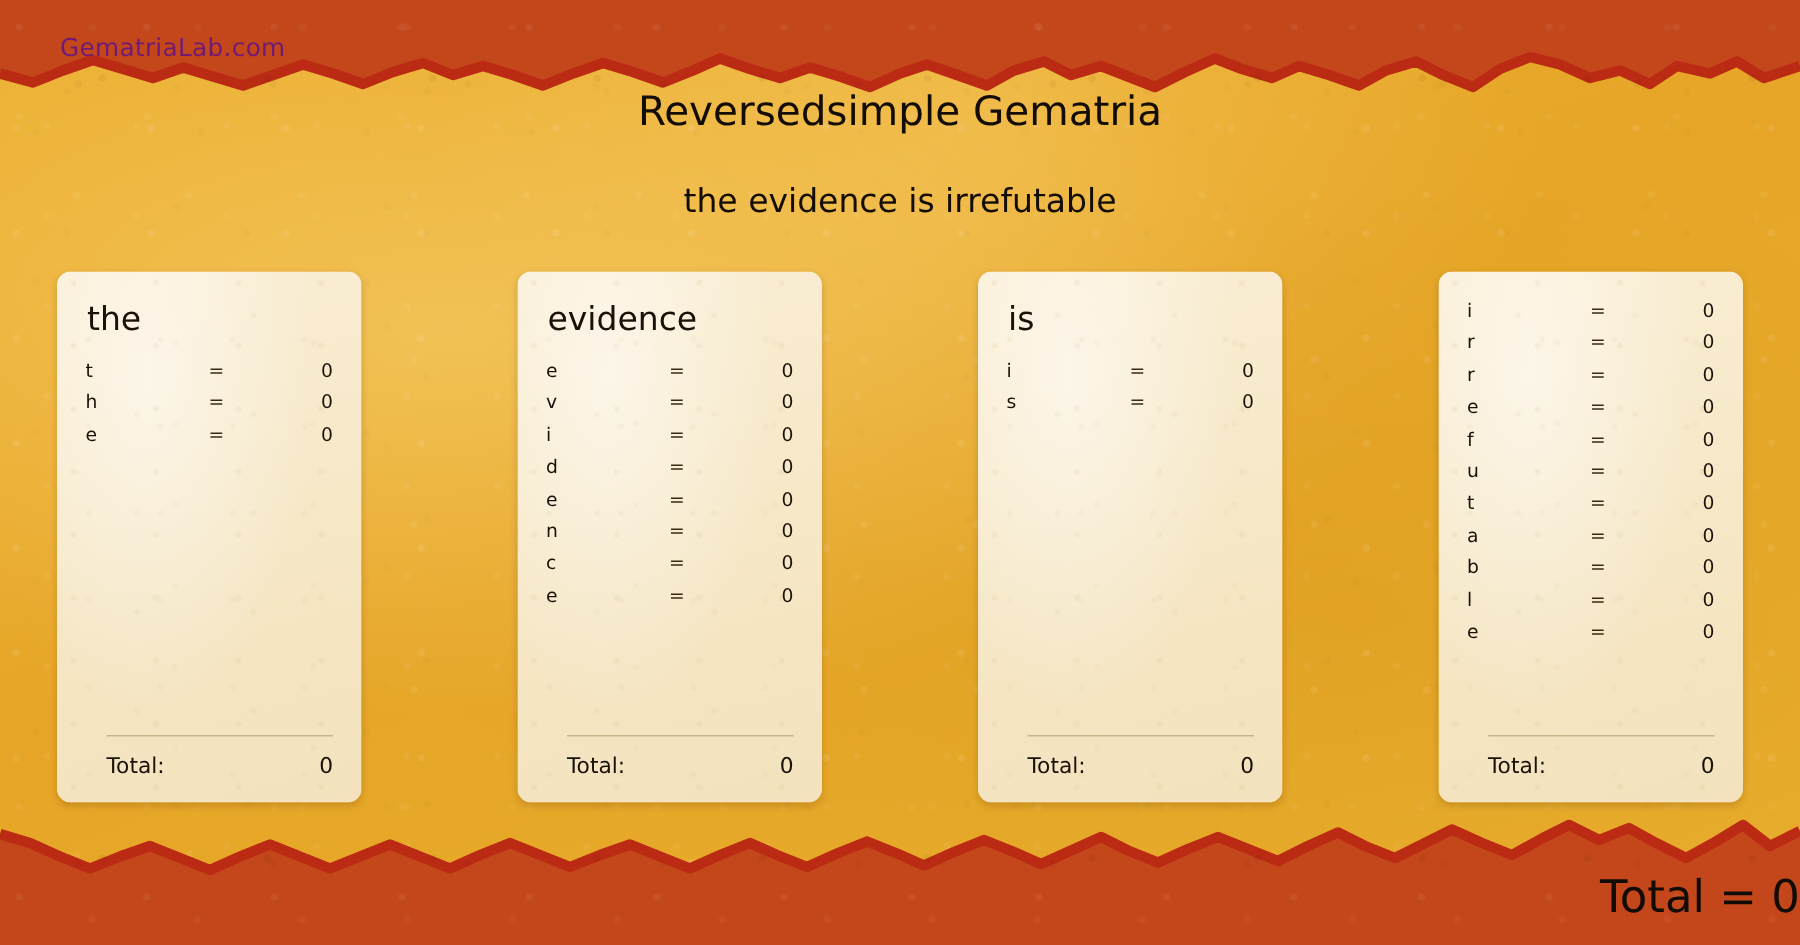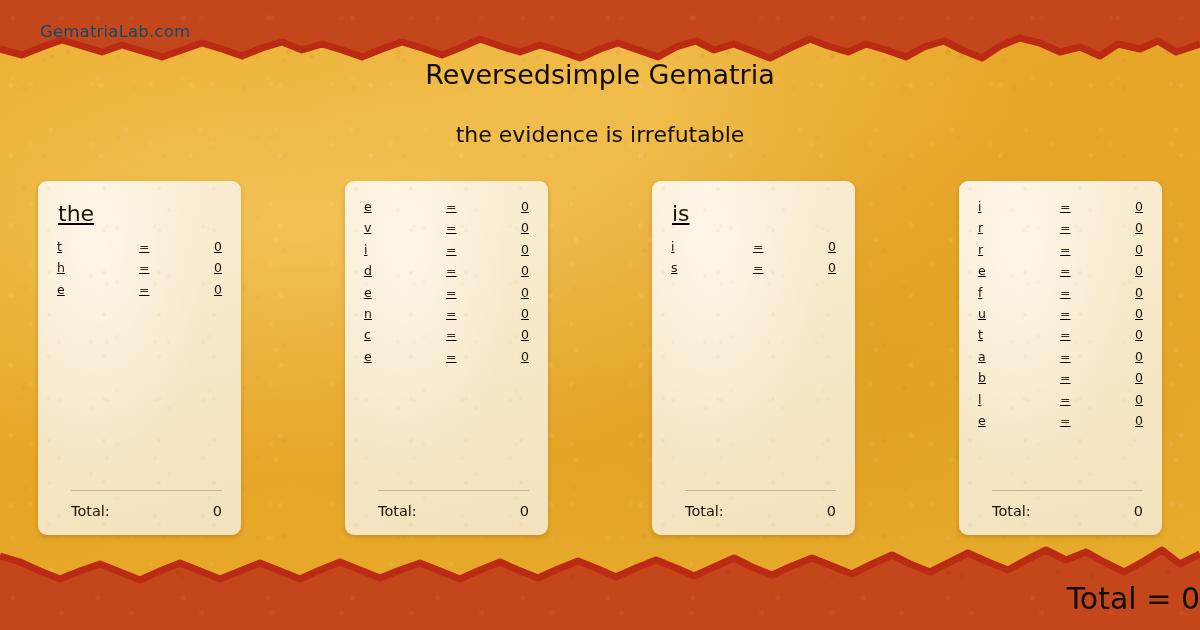--- a/index.html
+++ b/index.html
@@ -68,21 +68,21 @@
       radial-gradient(circle at 40% 80%, rgba(0,0,0,.12) 0 2px, transparent 3px);
     background-size: 85px 60px, 110px 90px, 70px 75px, 130px 70px;
   }
 
   
   #brand {
     position: absolute;
     left: 40px;
     top: 22px;
     font-size: 16.5px;
-    color: #0c4a6e;
+    color: #701a75;
     letter-spacing: .2px;
     white-space: nowrap;
     z-index: 6;
   }
 
   
   #title {
     position: absolute;
     left: 0;
     top: 59px;
@@ -120,21 +120,20 @@
     width: 203px;
     height: 354px;
     box-sizing: border-box;
     border-radius: 9px;
     background:
       radial-gradient(ellipse at 30% 20%, rgba(255,255,255,.55) 0%, rgba(255,255,255,0) 55%),
       linear-gradient(165deg, #faeed4 0%, #f6e7c6 55%, #f3e2bd 100%);
     box-shadow: 0 2px 5px rgba(90,50,10,.22);
     padding: 18px 19px 16px 19px;
     overflow: hidden;
-    text-decoration: underline;
   }
   .card-texture {
     position: absolute;
     inset: 0;
     pointer-events: none;
     opacity: .5;
     background-image:
       radial-gradient(circle at 20% 18%, rgba(206,176,120,.25) 0 1.5px, transparent 2.5px),
       radial-gradient(circle at 68% 44%, rgba(206,176,120,.20) 0 1.5px, transparent 2.5px),
       radial-gradient(circle at 44% 78%, rgba(206,176,120,.18) 0 1.5px, transparent 2.5px),
@@ -298,20 +297,21 @@
         <div class="divider"></div>
         <div class="total-line">
           <span>Total:</span>
           <span>0</span>
         </div>
       </div>
     </div>
 
     <div class="card">
       <div class="card-texture"></div>
+      <div class="card-title">evidence</div>
       <div class="rows">
         <div class="row">
           <span class="letter">e</span>
           <span class="eq">=</span>
           <span class="val">0</span>
         </div>
         <div class="row">
           <span class="letter">v</span>
           <span class="eq">=</span>
           <span class="val">0</span>

